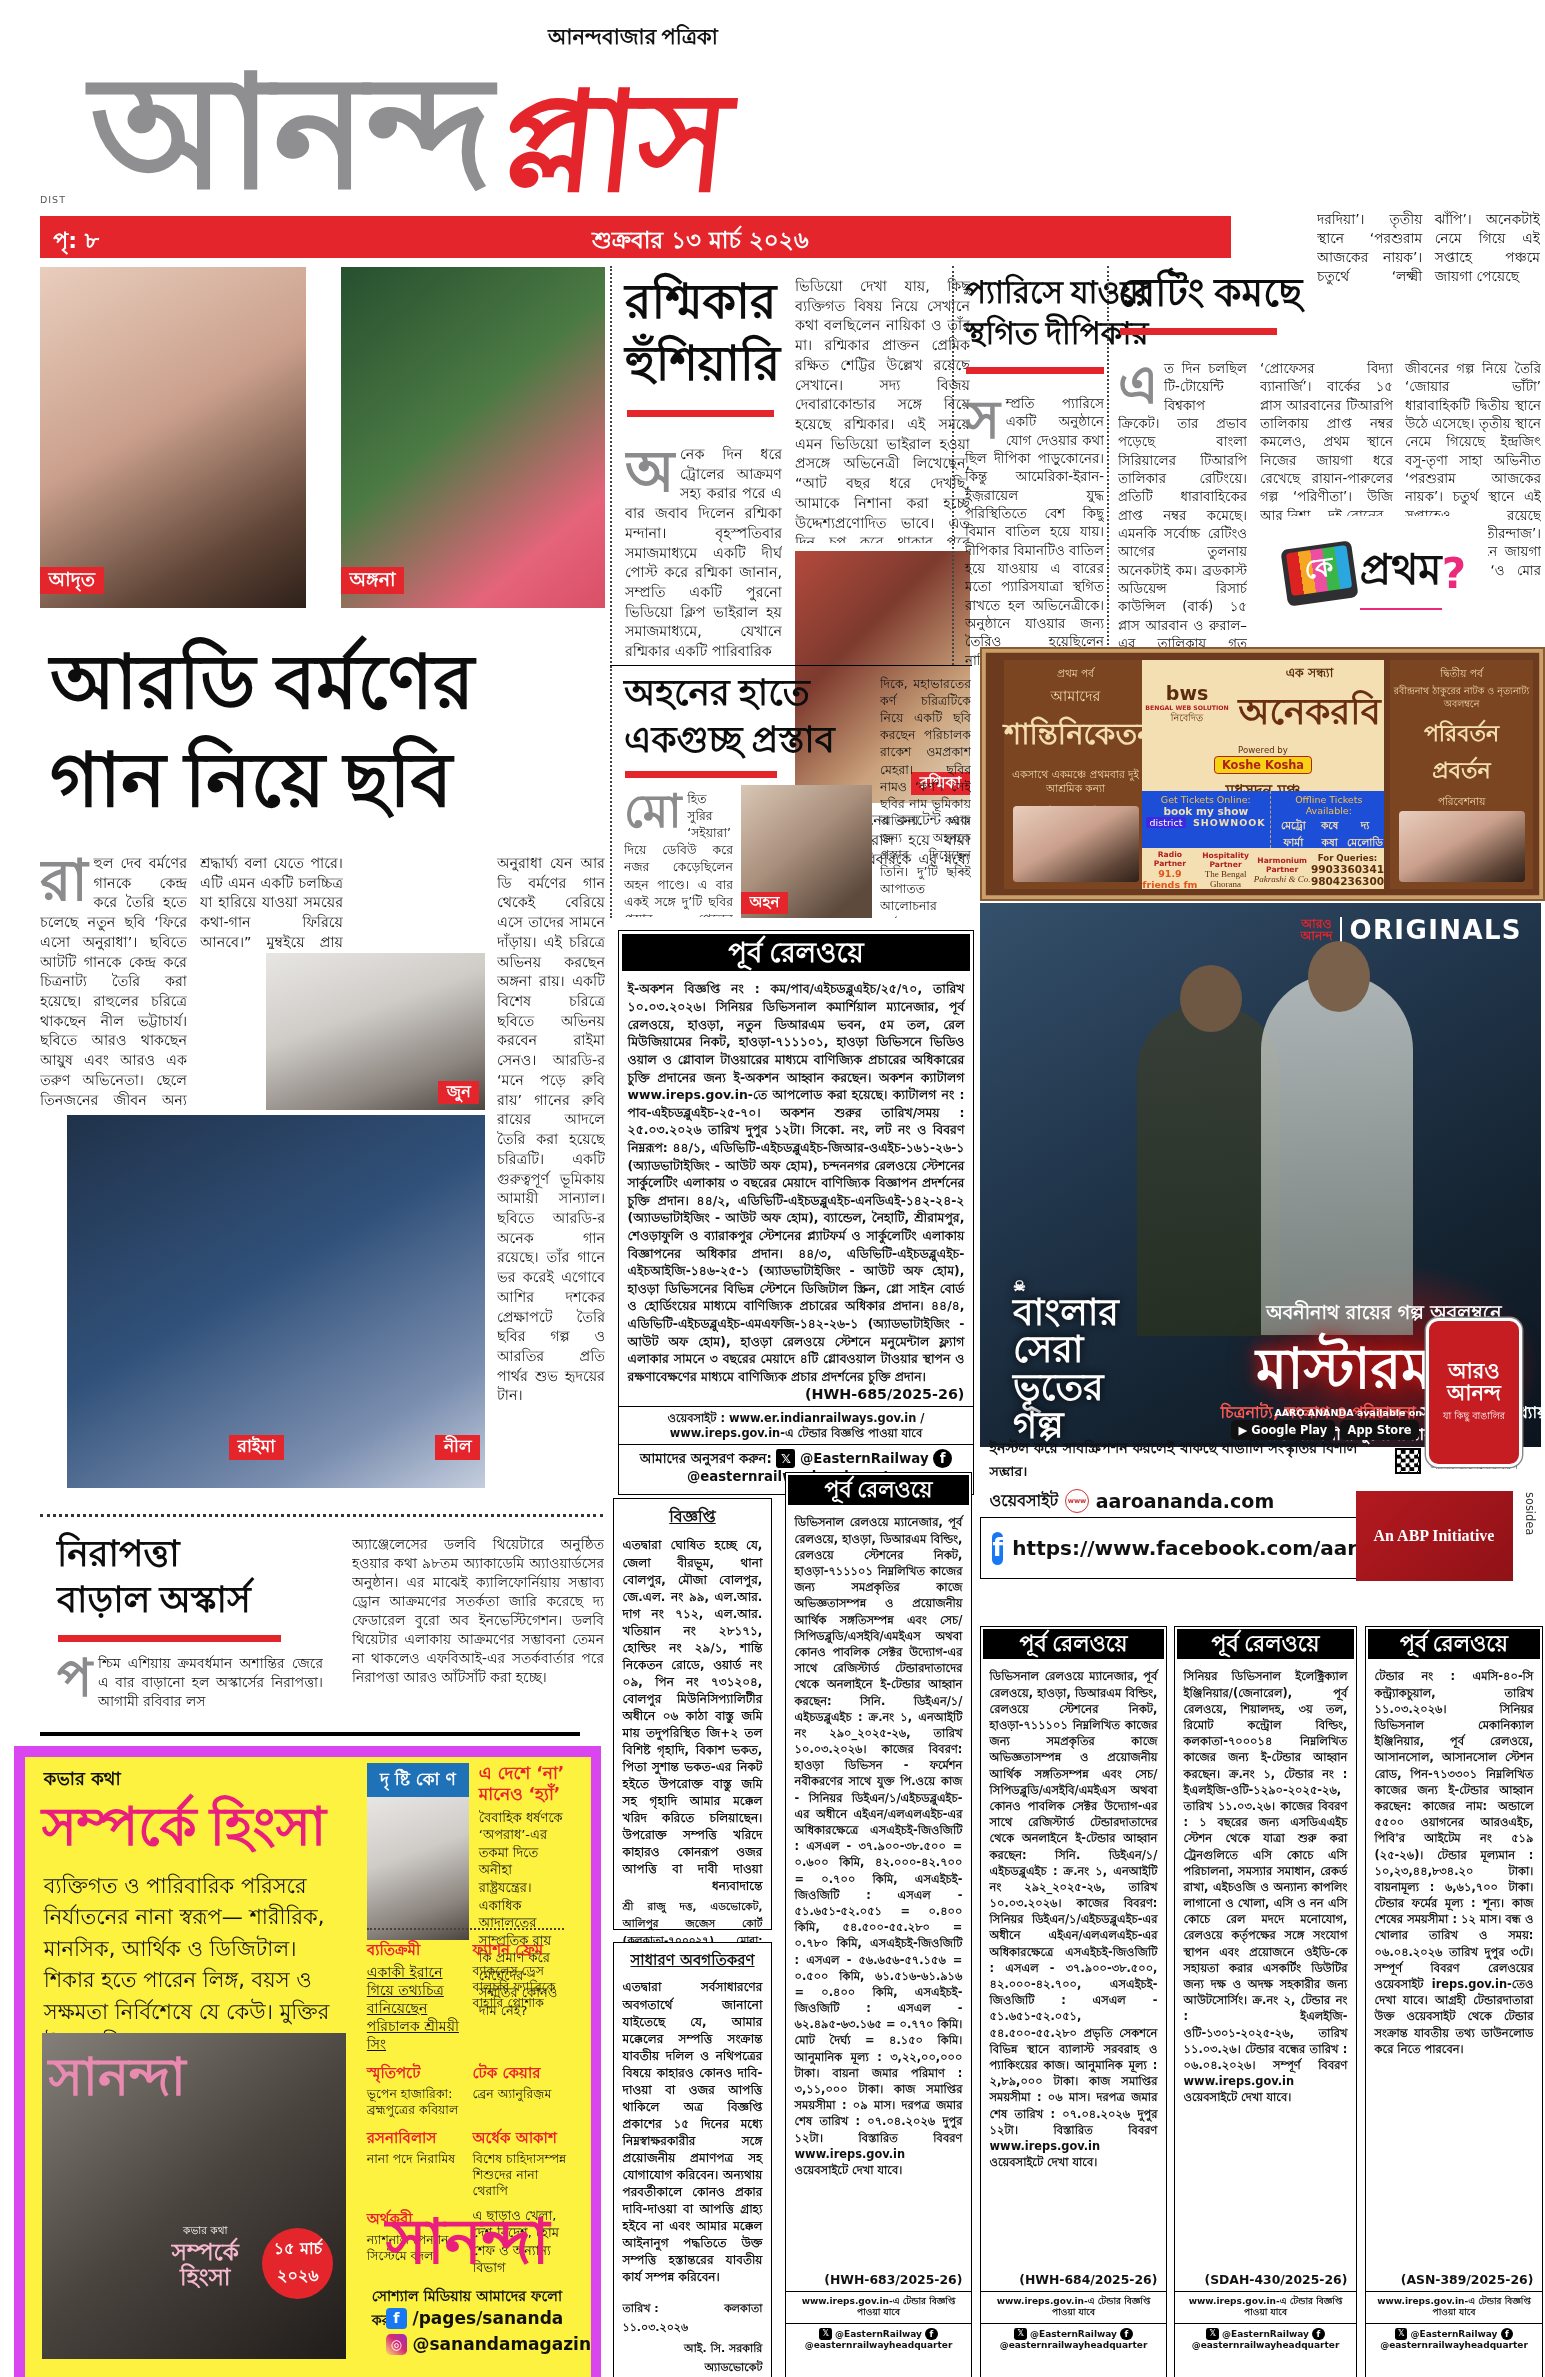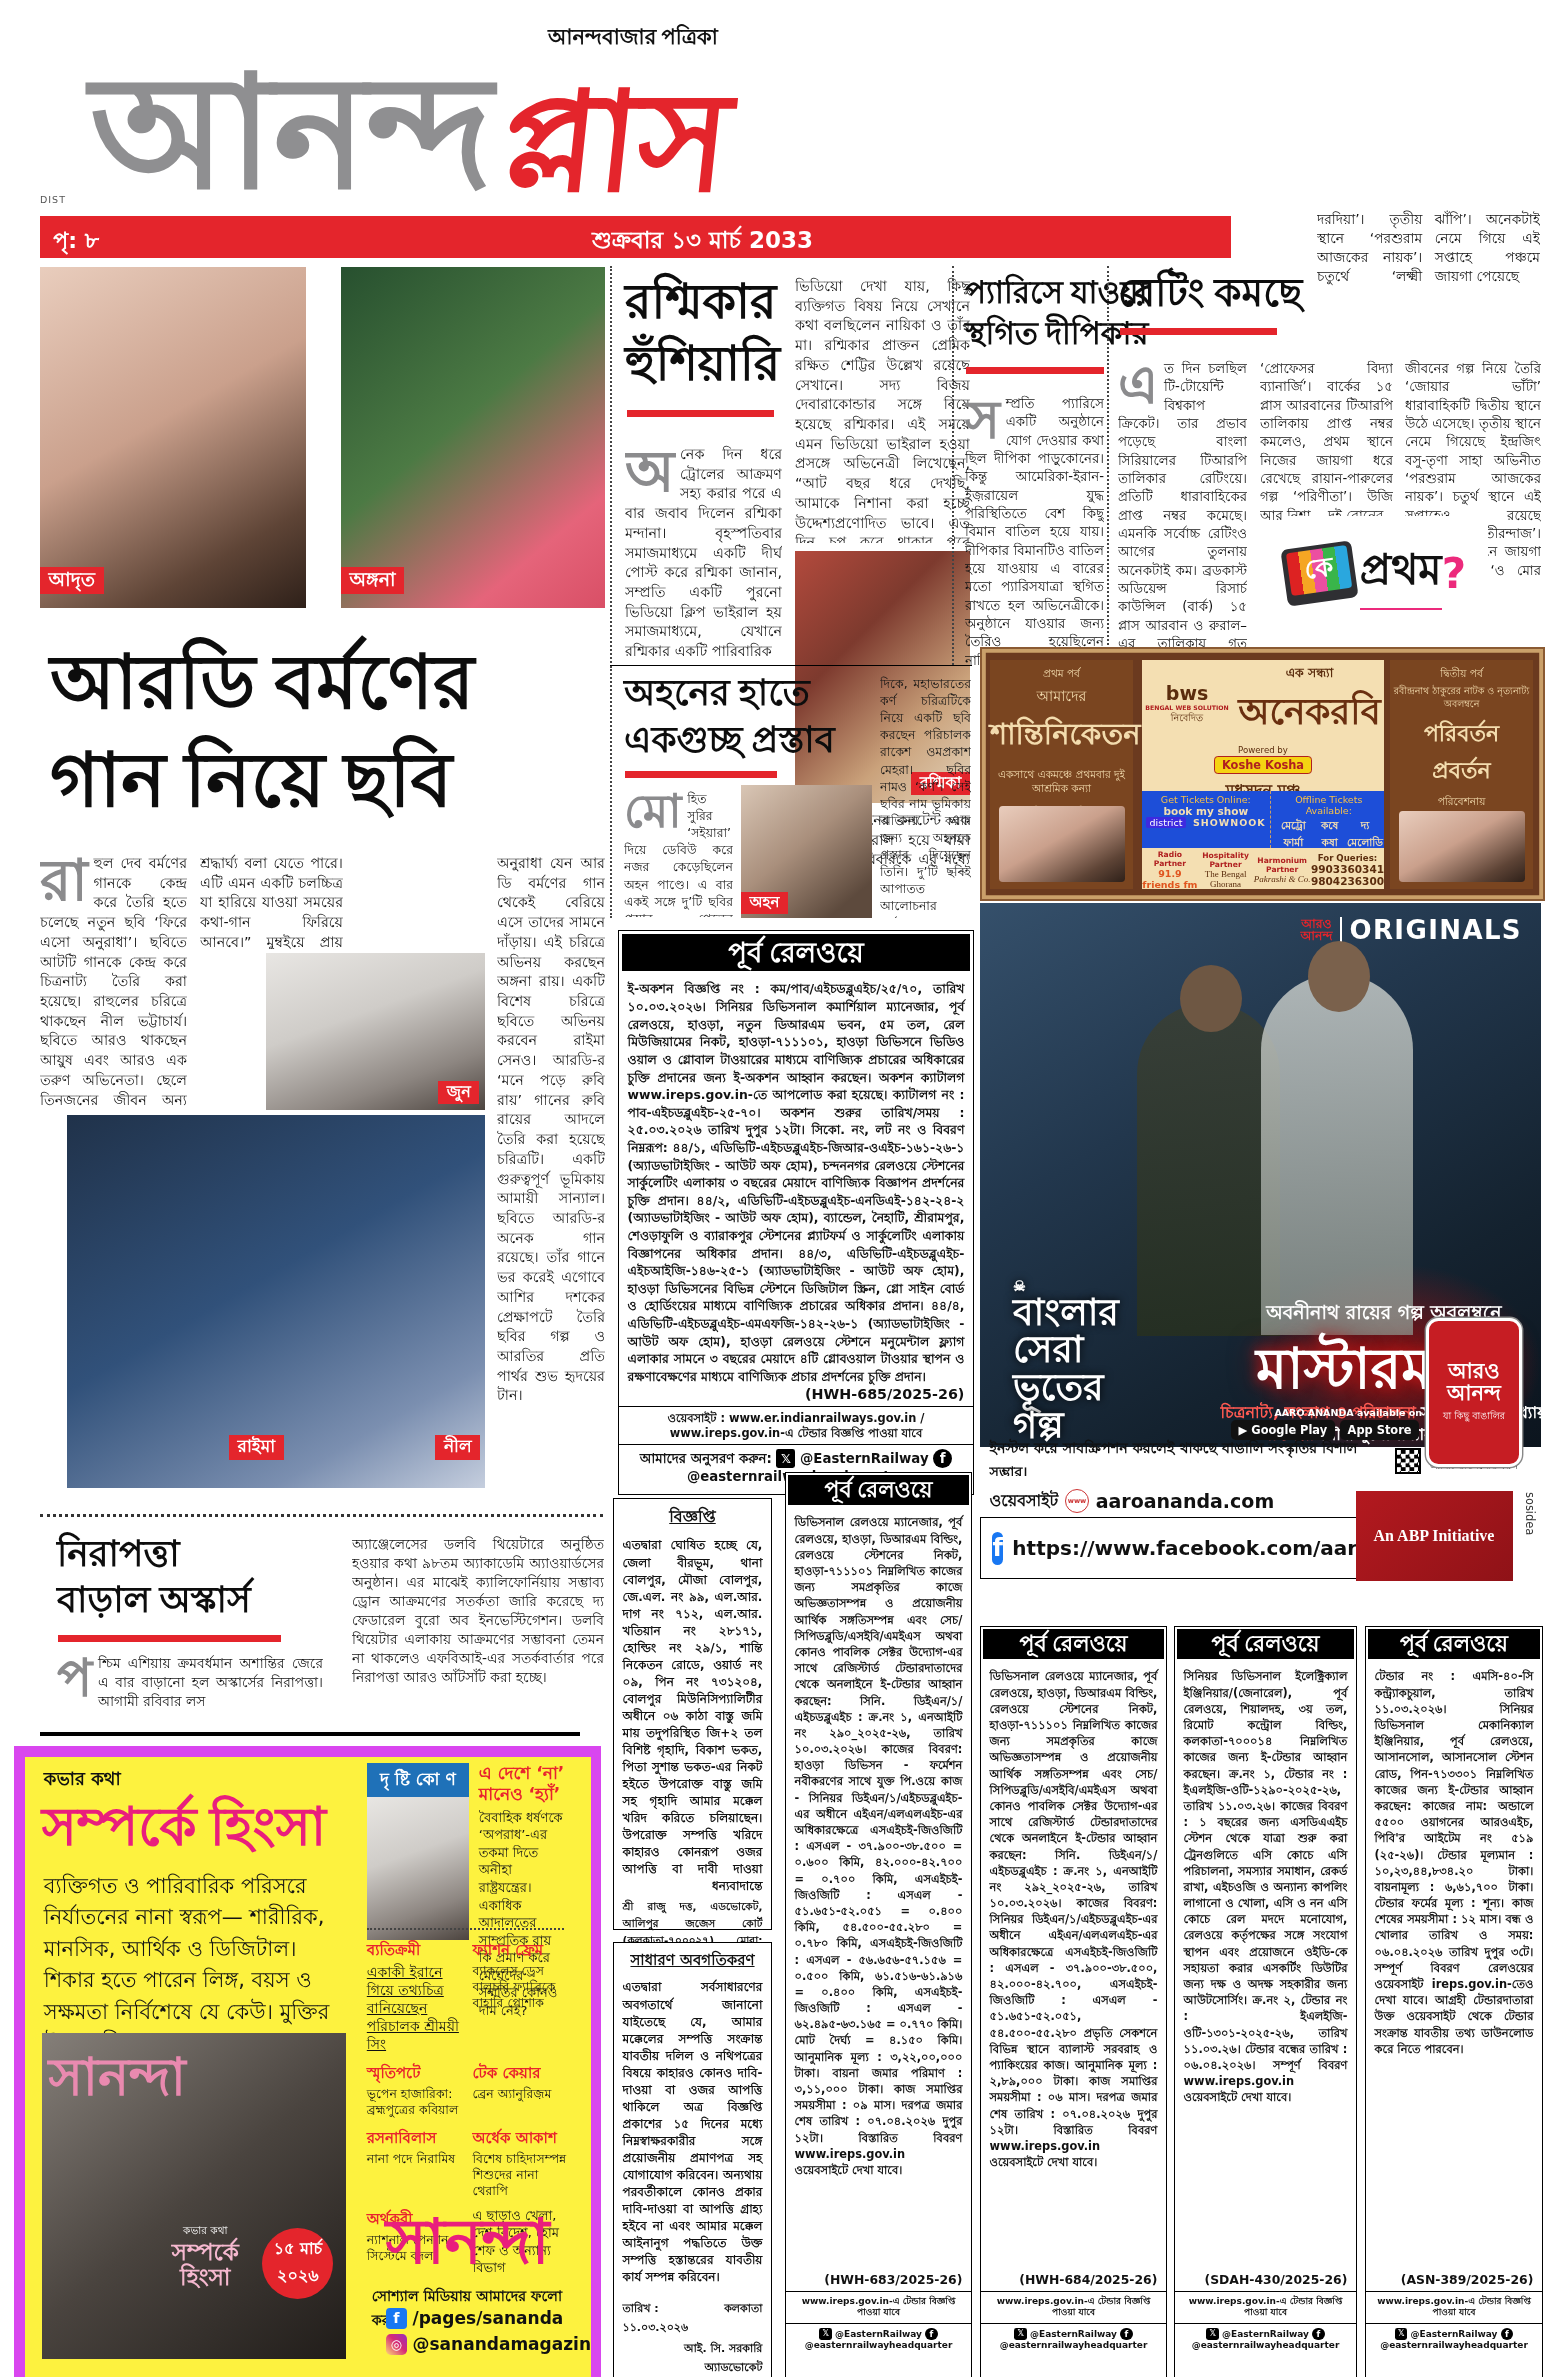--- a/index.html
+++ b/index.html
@@ -42,21 +42,21 @@
 
   <div class="abs" style="left:495px;top:21px;width:276px;text-align:center;font-size:21px;font-weight:bold;font-family:'Liberation Serif',serif;">আনন্দবাজার পত্রিকা</div>
   <div class="abs" style="left:90px;top:28.5px;width:666px;height:181px;display:flex;align-items:flex-end;gap:11.4px;">
     <span style="font-size:157px;line-height:.95;font-weight:900;color:#8f8f91;font-family:'Liberation Serif',serif;">আনন্দ</span>
     <span style="font-size:138px;line-height:.95;font-weight:900;color:#e4252c;font-family:'Liberation Serif',serif;transform:skewX(-6deg);">প্লাস</span>
   </div>
   <div class="abs" style="left:40px;top:194px;font-size:9.5px;letter-spacing:1px;color:#555;">DIST</div>
 
   <div class="abs" style="left:40px;top:216px;width:1191px;height:42px;background:#e4252c;">
     <span class="abs" style="left:13.3px;top:6.7px;color:#fff;font-weight:bold;font-size:22px;">পৃ: ৮</span>
-    <span class="abs" style="left:552px;top:5.7px;color:#fff;font-weight:bold;font-size:23px;">শুক্রবার ১৩ মার্চ 2033</span>
+    <span class="abs" style="left:552px;top:5.7px;color:#fff;font-weight:bold;font-size:23px;">শুক্রবার ১৩ মার্চ ২০২৬</span>
   </div>
 
   <div class="abs bj" style="left:1317px;top:210px;width:223px;height:138px;font-size:13.8px;column-count:2;column-gap:12.4px;">দরদিয়া’। তৃতীয় স্থানে ‘পরশুরাম আজকের নায়ক’। চতুর্থে ‘লক্ষ্মী ঝাঁপি’। অনেকটাই নেমে গিয়ে এই সপ্তাহে পঞ্চমে জায়গা পেয়েছে</div>
 
   <div class="abs ph ph3" style="left:40px;top:267px;width:266px;height:341px;">
     <div class="chip" style="left:0px;bottom:14.3px;">আদৃত</div>
   </div>
   <div class="abs ph ph2" style="left:341px;top:267px;width:264px;height:341px;">
     <div class="chip" style="left:0px;bottom:14.3px;">অঙ্গনা</div>
   </div>
@@ -124,21 +124,21 @@
   <div class="abs bj" style="left:624px;top:790px;width:109px;height:127px;font-size:12.4px;">
     <span class="dc" style="font-size:46px;">মো</span><span>হিত সুরির ‘সইয়ারা’ দিয়ে ডেবিউ করে নজর কেড়েছিলেন অহন পাণ্ডে। এ বার একই সঙ্গে দু’টি ছবির প্রস্তাব পেলেন অভিনেতা। নিজের আগামী ছবির জন্য অহনকে পছন্দ পরিচালক আনন্দ এল রাইয়ের। অন্য</span>
   </div>
   <div class="abs ph ph7" style="left:741px;top:785px;width:131px;height:133px;">
     <div class="chip" style="left:0px;bottom:3.8px;font-size:15px;">অহন</div>
   </div>
   <div class="abs bj" style="left:880px;top:675px;width:91px;height:243px;font-size:12.4px;">দিকে, মহাভারতের কর্ণ চরিত্রটিকে নিয়ে একটি ছবি করছেন পরিচালক রাকেশ ওমপ্রকাশ মেহরা। ছবির নামও ‘কর্ণ’। সেই ছবির নাম ভূমিকায় অভিনয় করার জন্য অহনকে প্রস্তাব দিয়েছেন তিনি। দু’টি ছবিই আপাতত আলোচনার পর্যায়ে রয়েছে। ‘সইয়ারা’র সাফল্যের পরে বেছে কাজ নিচ্ছেন অভিনেতা। তবে শোনা যাচ্ছে, দু’টি চিত্রনাট্যই পছন্দ হয়েছে তাঁর। আলি আব্বাস জ়াফরের আগামী ছবিতেও রয়েছেন অহন।</div>
 
   <div class="abs" style="left:980px;top:647px;width:561px;height:250px;background:#6b3a1f;border:2.9px solid #8a5a33;box-shadow:inset 0 0 0 3.8px #caa06a;">
 
-    <div class="abs" style="left:8px;top:10.5px;width:143px;height:229px;background:#7a4520;color:#f3dcae;text-align:center;">
+    <div class="abs" style="left:22px;top:10.5px;width:143px;height:229px;background:#7a4520;color:#f3dcae;text-align:center;">
       <div style="font-size:10.5px;margin-top:6.7px;">প্রথম পর্ব</div>
       <div style="font-size:14.3px;margin-top:1.9px;">আমাদের</div>
       <div style="font-size:29px;font-weight:900;font-family:'Liberation Serif',serif;margin-top:1.9px;">শান্তিনিকেতন</div>
       <div style="font-size:10.5px;margin-top:6.7px;line-height:1.4;">একসাথে একমঞ্চে প্রথমবার দুই আশ্রমিক কন্যা</div>
       <div style="font-size:16px;font-weight:bold;margin-top:6.7px;">প্রমিতা মল্লিক</div>
       <div style="font-size:16px;font-weight:bold;margin-top:2.9px;">রেজওয়ানা চৌধুরী বন্যা</div>
       <div class="ph ph3" style="position:absolute;left:8.6px;bottom:6.7px;width:126px;height:76px;border-radius:3.8px;"></div>
     </div>
 
     <div class="abs" style="left:160px;top:10.5px;width:242px;height:229px;background:#f4dfb2;color:#5b2d0e;text-align:center;">

